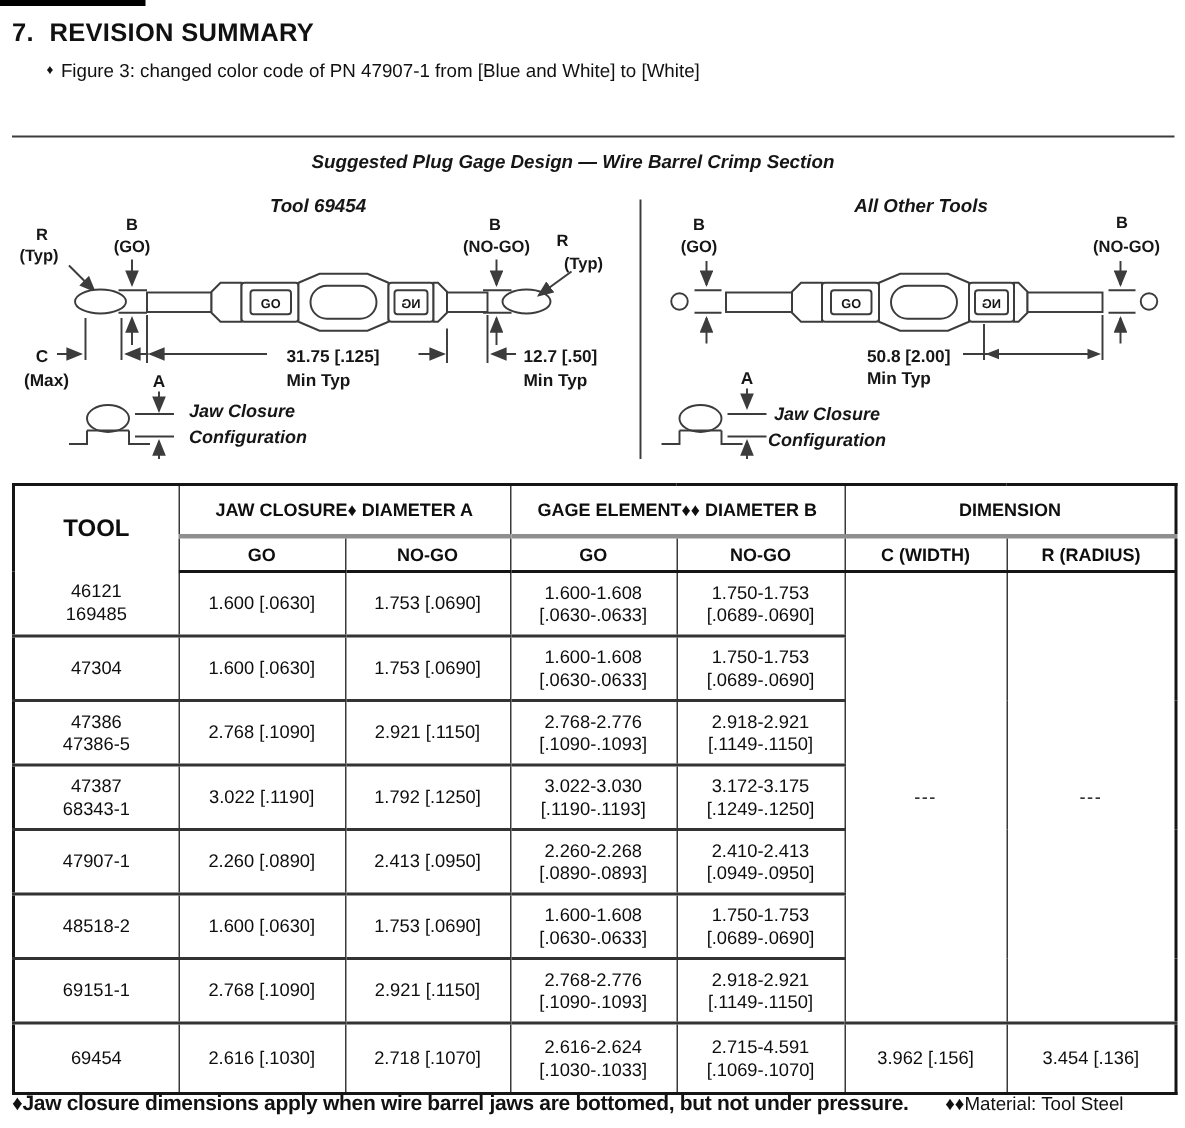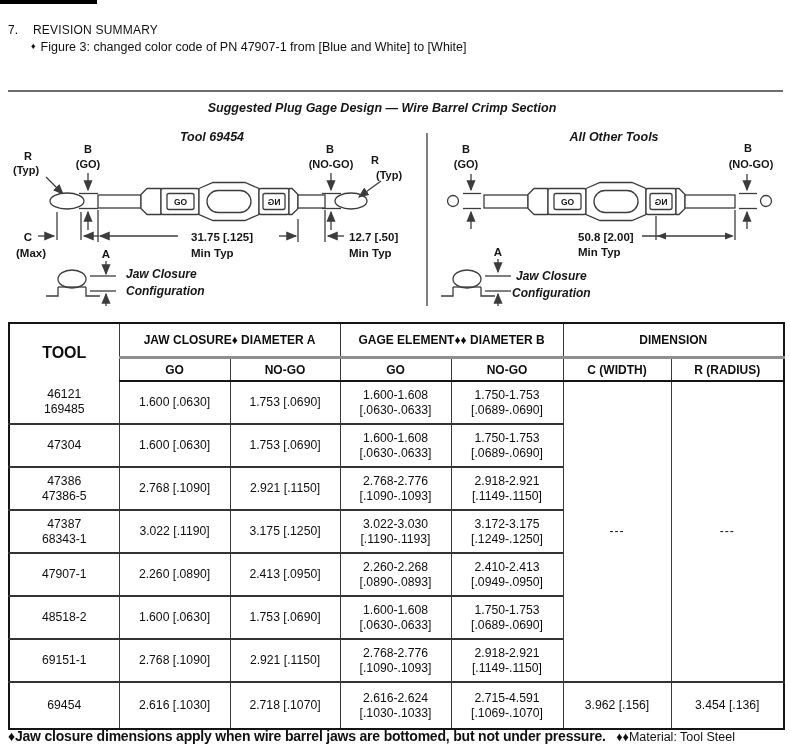--- a/index.html
+++ b/index.html
@@ -1,21 +1,21 @@
 <!DOCTYPE html>
 <html><head>
 <meta charset="utf-8">
 <style>
   html,body{margin:0;padding:0;background:#e8e8e8;}
   .page{position:relative;width:790px;height:752px;background:#ffffff;
         font-family:"Liberation Sans","DejaVu Sans",sans-serif;color:#111;overflow:hidden;}
 
   .topbar{position:absolute;left:0;top:0;width:97px;height:4px;background:#000;}
 
-  .heading{position:absolute;left:8px;top:23px;font-size:12px;font-weight:normal;letter-spacing:.2px;white-space:nowrap;}
+  .heading{position:absolute;left:8px;top:12px;font-size:17px;font-weight:bold;letter-spacing:.2px;white-space:nowrap;}
   .heading .num{display:inline-block;width:25px;}
 
   .bullet-line{position:absolute;left:31px;top:40px;font-size:12.5px;white-space:nowrap;text-align:right;}
   .bullet-glyph{font-size:9px;vertical-align:2px;margin-right:5px;}
 
   .figure-svg{position:absolute;left:0;top:85px;}
   .figure-svg text{fill:#161616;}
   .ftitle{font:italic bold 12.5px "Liberation Sans","DejaVu Sans",sans-serif;}
   .flbl{font:bold 11px "Liberation Sans","DejaVu Sans",sans-serif;}
   .fdim{font:bold 11.5px "Liberation Sans","DejaVu Sans",sans-serif;}
@@ -30,21 +30,21 @@
   .data-table th,.data-table td{border-left:1px solid #3a3a3a;border-right:1px solid #3a3a3a;padding:0 2px;}
   .data-table thead tr.group th{height:32px;font-size:12px;border-bottom:3px solid #8f8f8f;}
   .data-table thead tr.group th.tool-head{border-bottom:none;font-size:16px;}
   .data-table thead tr.sub th{height:21px;font-size:12px;border-bottom:2px solid #151515;}
   .data-table tbody td{height:41px;line-height:15px;border-bottom:2px solid #333;font-size:12.2px;}
   .data-table tbody tr:last-child td{height:45px;border-bottom:none;}
   .data-table td.dim-merged{font-size:12.2px;letter-spacing:1px;}
 
   .footnote{position:absolute;left:8px;top:727px;white-space:nowrap;}
   .footnote .cond{font-size:14px;font-weight:600;letter-spacing:-.2px;}
-  .footnote .mat{font-size:12.5px;margin-left:6px;}
+  .footnote .mat{font-size:12.5px;margin-left:20px;}
 </style>
 </head>
 <body>
 
 <div class="page">
 
   <div class="topbar"></div>
 
   <div class="heading">
     <span class="num">7.</span><span>REVISION SUMMARY</span>
@@ -280,21 +280,21 @@
         </tr>
         <tr>
           <td>
             <div>47387</div>
             <div>68343-1</div>
           </td>
           <td>
             <div>3.022 [.1190]</div>
           </td>
           <td>
-            <div>3.175 [.1250]</div>
+            <div>1.792 [.1250]</div>
           </td>
           <td>
             <div>3.022-3.030</div>
             <div>[.1190-.1193]</div>
           </td>
           <td>
             <div>3.172-3.175</div>
             <div>[.1249-.1250]</div>
           </td>
         </tr>

